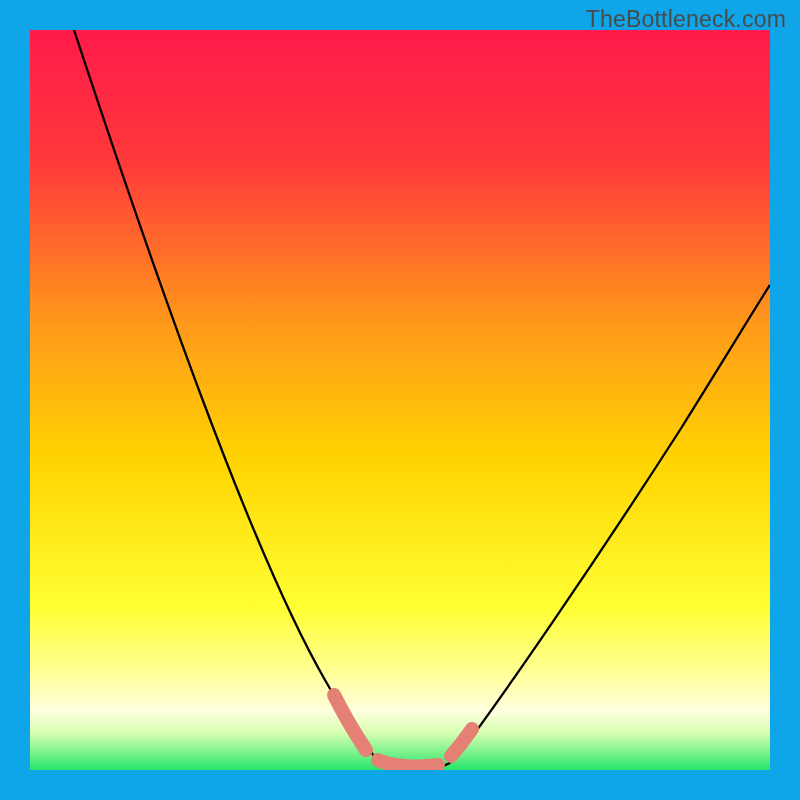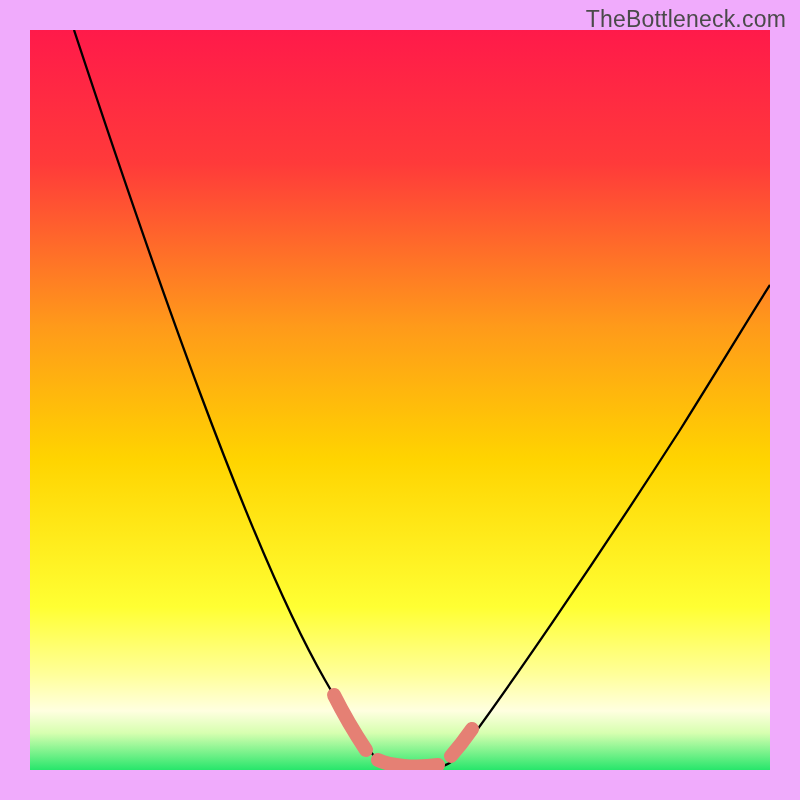--- a/index.html
+++ b/index.html
@@ -10,21 +10,21 @@
     background: #000;
     overflow: hidden;
     font-family: Arial, Helvetica, sans-serif;
   }
   .frame {
     position: absolute;
     left: 0;
     top: 0;
     width: 800px;
     height: 800px;
-    background: #f0abfc;
+    background: #0ea5e9;
   }
   .plot {
     position: absolute;
     left: 30px;
     top: 30px;
     width: 740px;
     height: 740px;
     
   }
   .watermark {

